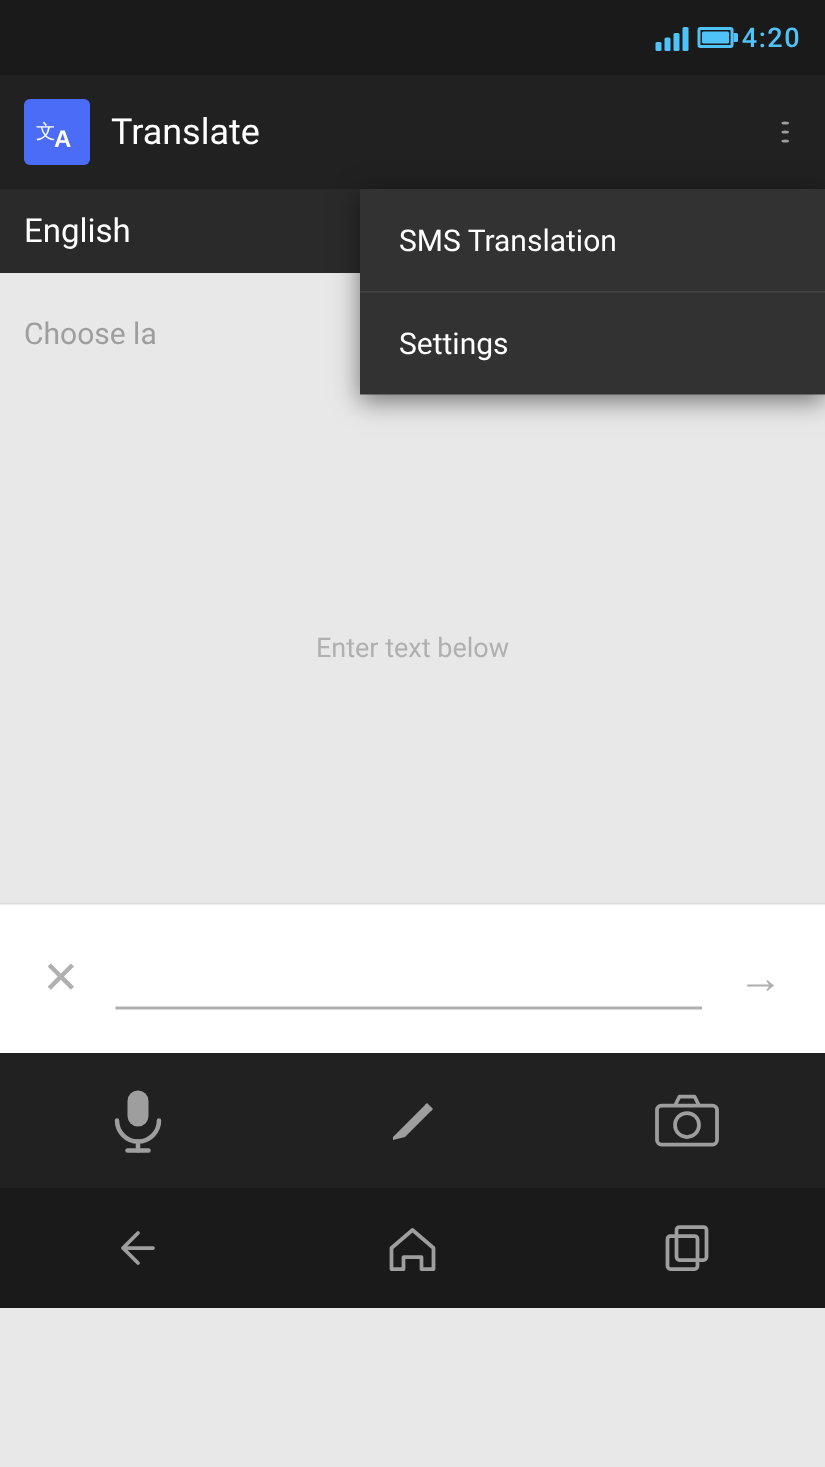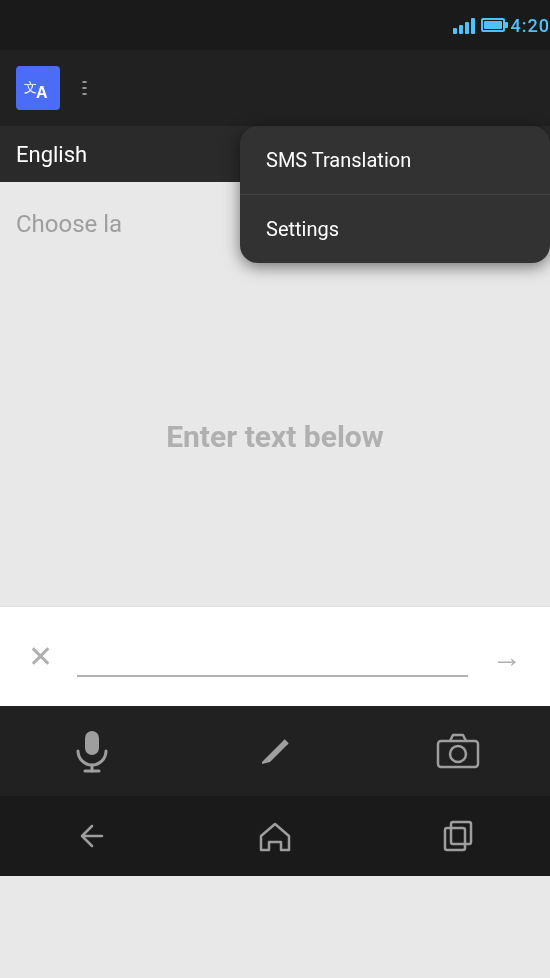--- a/index.html
+++ b/index.html
@@ -13,21 +13,21 @@
     }
 
     
     .status-bar {
       width: 100%;
       height: 50px;
       background: #1a1a1a;
       display: flex;
       align-items: center;
       justify-content: flex-end;
-      padding: 0 0;
+      padding: 0 16px;
       gap: 8px;
     }
     .status-bar-icons {
       display: flex;
       align-items: center;
       gap: 6px;
     }
     .signal-bars {
       display: flex;
       align-items: flex-end;
@@ -158,36 +158,36 @@
     }
 
     .choose-language-row {
       width: 100%;
       padding: 28px 16px;
       display: flex;
       align-items: center;
     }
     .choose-language-text {
       color: #9e9e9e;
-      font-size: 24px;
+      font-size: 20px;
     }
 
     
     .center-area {
       width: 100%;
       flex: 1;
       display: flex;
       align-items: center;
       justify-content: center;
       min-height: 340px;
     }
     .enter-text-hint {
       color: #b0b0b0;
-      font-size: 30px;
-      font-weight: 700;
+      font-size: 18px;
+      font-weight: 400;
     }
 
     
     .input-area {
       width: 100%;
       height: 100px;
       background: white;
       display: flex;
       align-items: center;
       padding: 0 20px;
@@ -258,21 +258,20 @@
 
     
     .dropdown-menu {
       position: absolute;
       top: 126px;
       right: 0;
       width: 310px;
       background: #323232;
       z-index: 100;
       box-shadow: 0 4px 16px rgba(0,0,0,0.5);
-      border-radius: 18px;
     }
     .menu-item {
       padding: 22px 26px;
       color: white;
       font-size: 20px;
       font-weight: 400;
       cursor: pointer;
       border-bottom: 1px solid rgba(255,255,255,0.08);
       display: flex;
       align-items: center;
@@ -314,20 +313,21 @@
   </div>
 </div>
 
 <div class="app-bar">
   <div class="app-icon">
     <svg width="32" height="32" viewBox="0 0 32 32">
       <text x="2" y="20" font-size="13" fill="white" font-family="Arial">文</text>
       <text x="14" y="26" font-size="16" fill="white" font-family="Arial" font-weight="bold">A</text>
     </svg>
   </div>
+  <span class="app-title">Translate</span>
   <div class="overflow-btn">
     <div class="overflow-dot"></div>
     <div class="overflow-dot"></div>
     <div class="overflow-dot"></div>
   </div>
 </div>
 
 <div class="language-bar">
   <span class="language-label">English</span>
   <div class="language-arrow"></div>

